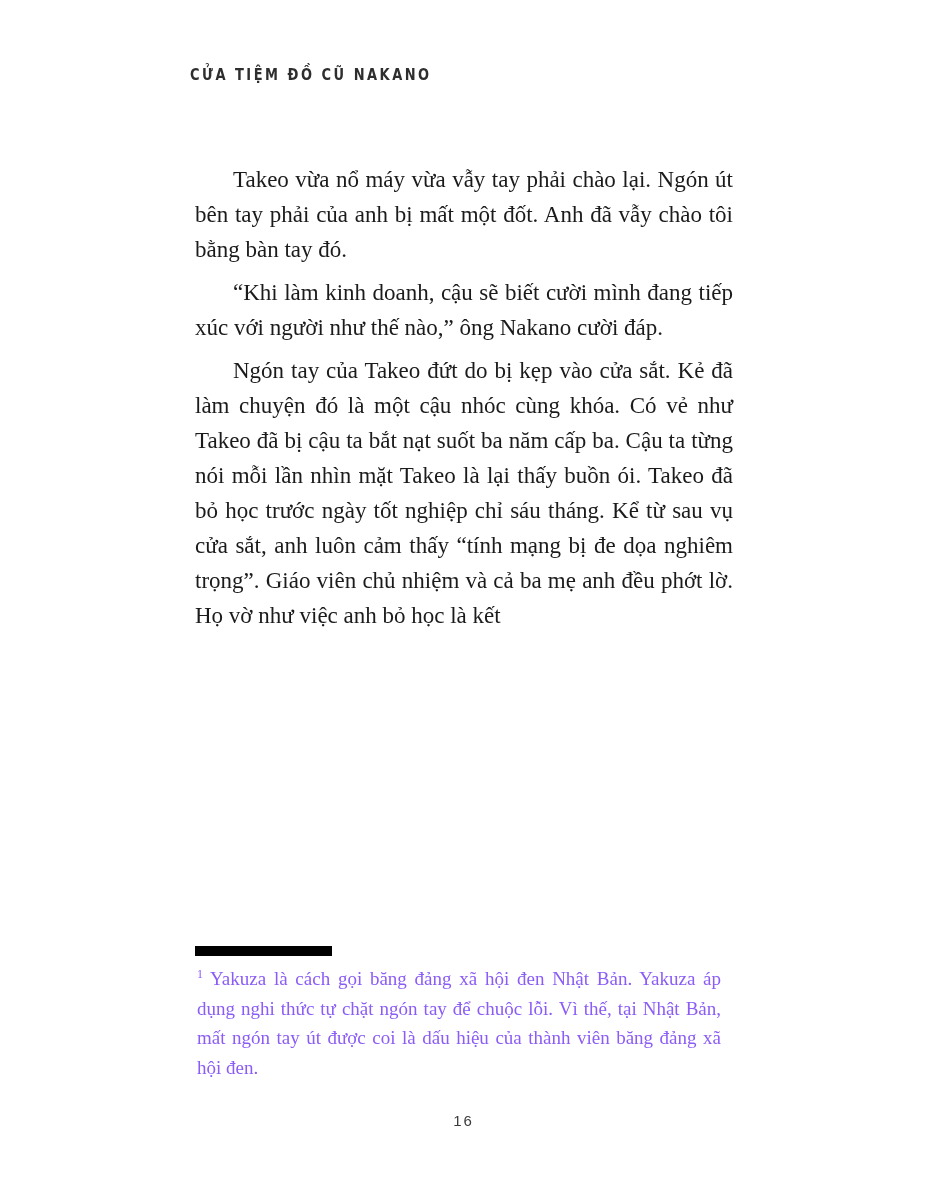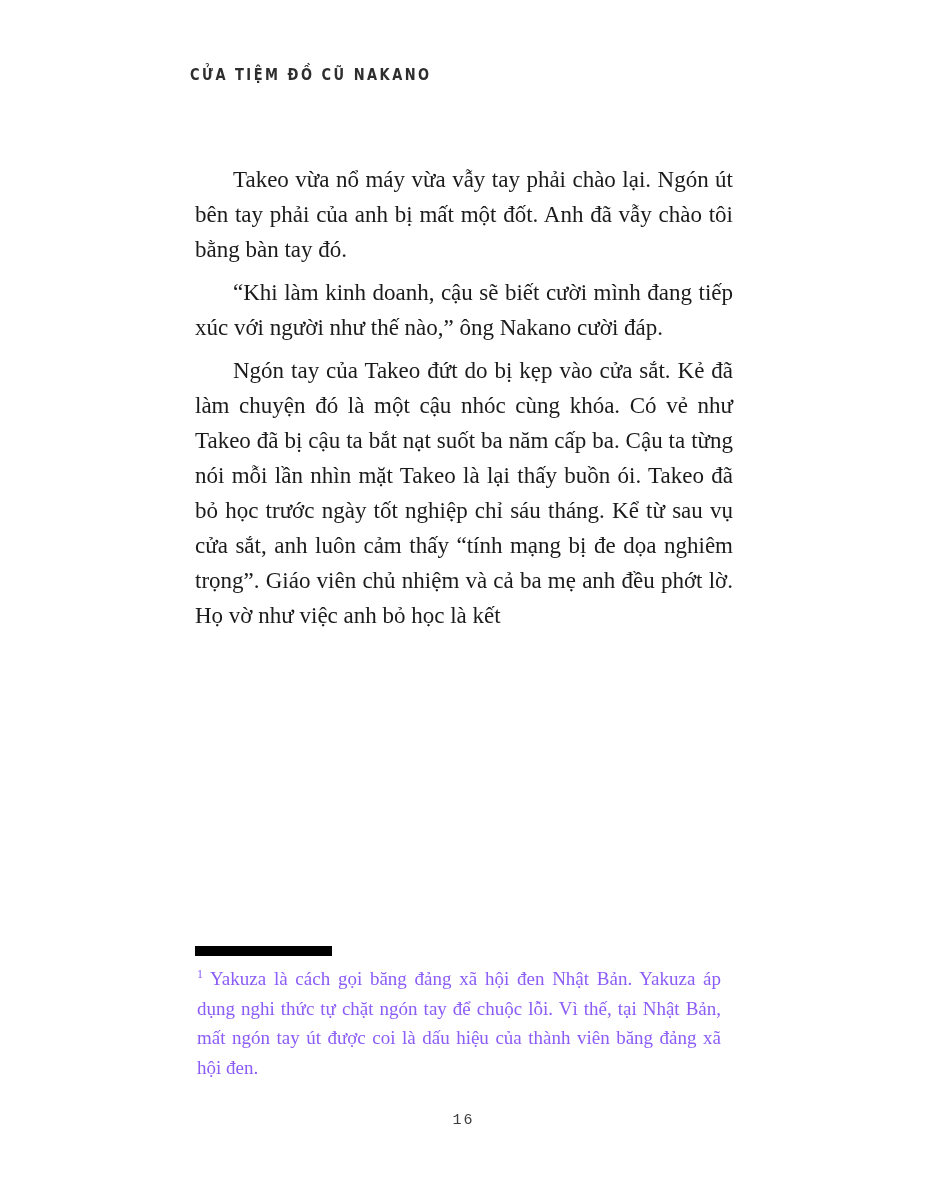--- a/index.html
+++ b/index.html
@@ -71,21 +71,21 @@
     font-size: 12px;
     vertical-align: super;
     line-height: 0;
   }
   .page-number {
     position: absolute;
     top: 1112px;
     left: 0;
     width: 100%;
     text-align: center;
-    font-family: Liberation Mono, monospace;
+    font-family: Liberation Sans, sans-serif;
     font-size: 15px;
     letter-spacing: 2px;
     color: #3c3c3c;
   }
 </style>
 </head>
 <body>
 
 <div class="page">
 

